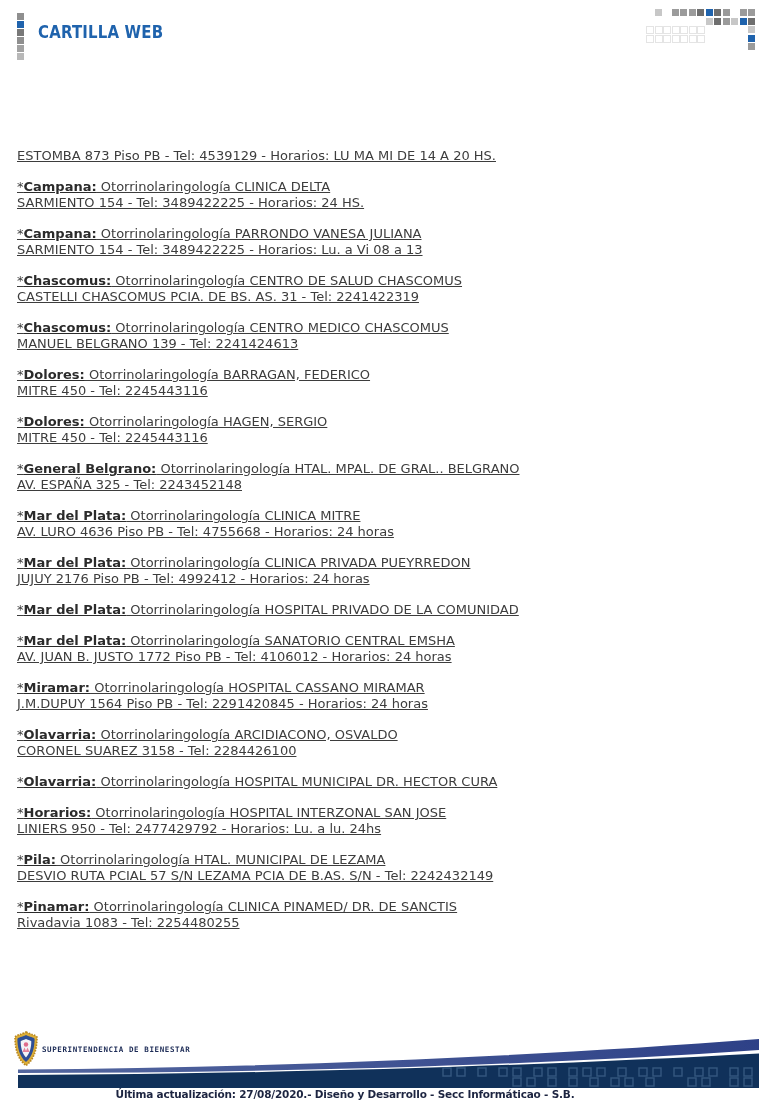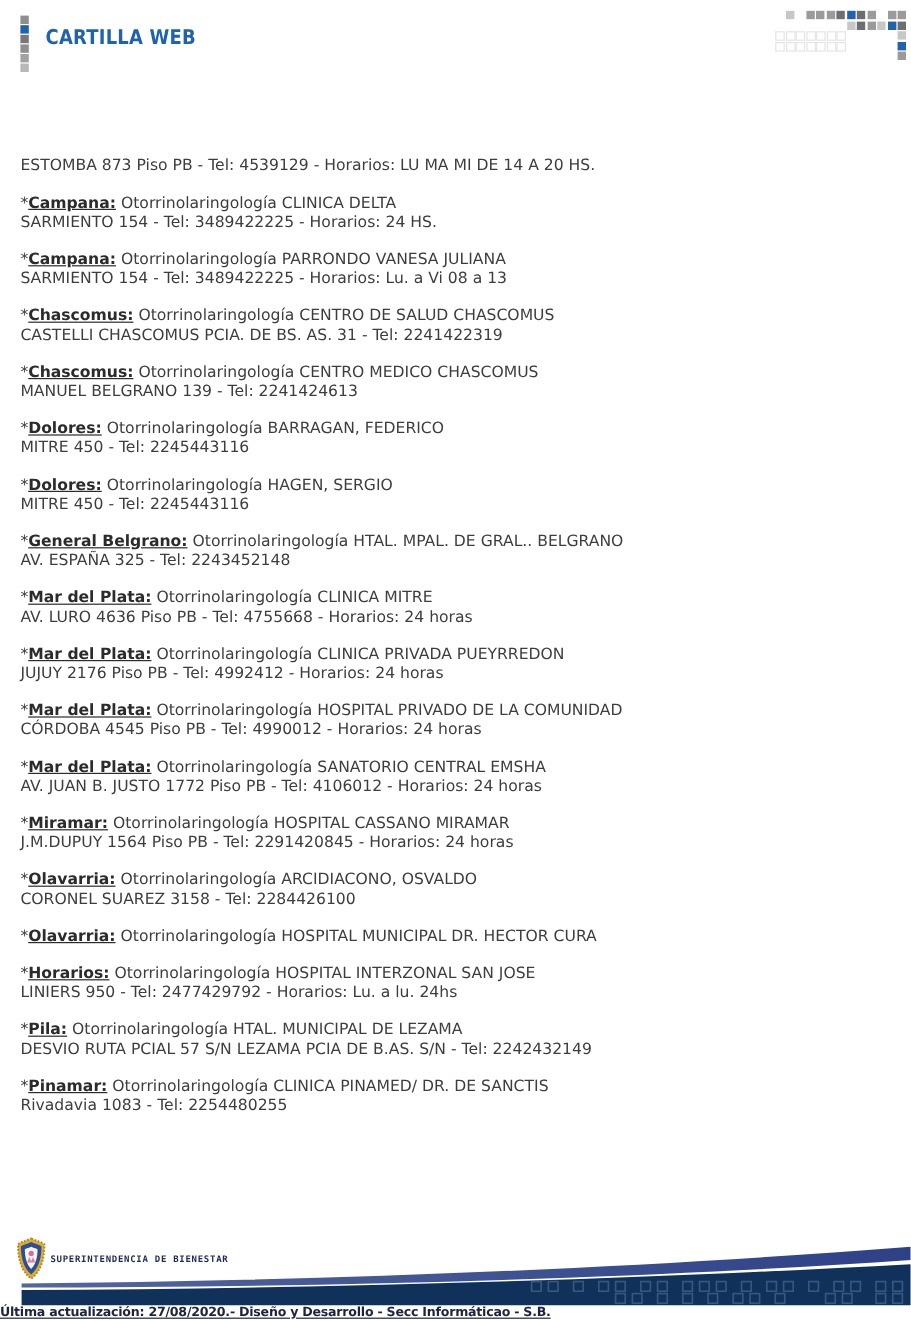--- a/index.html
+++ b/index.html
@@ -16,42 +16,42 @@
   .site-title{
     position:absolute;left:38px;top:22px;
     font-size:17px;font-weight:bold;color:var(--brand-blue,#2b69b3);
     letter-spacing:.2px;transform:scaleX(.88);transform-origin:left center;
     white-space:nowrap;
   }
   .pixel-deco{position:absolute;left:646px;top:9px;width:112px;height:52px;}
   .pixel-deco .cell{position:absolute;width:7px;height:7px;}
   .pixel-deco .cell.outline{background:transparent;border:1px solid #e4e4e4;width:6px;height:6px;}
   
-  .content{position:absolute;left:17px;top:131px;width:720px;font-size:13px;line-height:16px;}
+  .content{position:absolute;left:17px;top:148px;width:720px;font-size:13px;line-height:16px;text-decoration:underline;}
   .orphan{margin:0 0 15px 0;}
   .entry{margin:0 0 15px 0;}
   .entry .city{font-weight:bold;text-decoration:underline;color:#2b2b2b;}
   .entry-line1,.entry-line2{white-space:nowrap;}
   
   .footer{position:absolute;left:0;top:1026px;width:759px;height:75px;}
   .crest{position:absolute;left:13px;top:5px;}
   .org-name{
     position:absolute;left:42px;top:19px;
     font-family:"DejaVu Sans Mono","Liberation Mono",monospace;
     font-size:7.5px;font-weight:bold;color:#1b2a55;letter-spacing:.6px;
     white-space:nowrap;
   }
   .swoosh{position:absolute;left:0;top:12px;}
   .band-path{fill:url(#bandGrad);}
   .bar-path{fill:var(--footer-navy,#10315a);}
   .bar-sq{fill:none;stroke:#35587f;stroke-width:1.4;}
   .bottom-line{
-    position:absolute;left:0;top:62px;width:690px;
+    position:absolute;left:0;top:62px;width:690px;text-align:center;
     font-size:10.5px;font-weight:bold;letter-spacing:-0.2px;
-    color:#1c2440;text-decoration:underline;white-space:nowrap;
+    color:#1c2440;white-space:nowrap;
   }
 </style>
 </head>
 <body>
 
 <div class="header">
   <div class="logo-col">
       <div class="sq" style="background: rgb(143, 143, 143);"></div>
       <div class="sq" style="background: rgb(31, 99, 173);"></div>
       <div class="sq" style="background: rgb(120, 120, 120);"></div>
@@ -141,21 +141,20 @@
     <div class="entry-line2">AV. LURO 4636 Piso PB - Tel: 4755668 - Horarios: 24 horas</div>
   </div>
 
   <div class="entry">
     <div class="entry-line1"><span>*</span><span class="city">Mar del Plata:</span><span> Otorrinolaringología CLINICA PRIVADA PUEYRREDON</span></div>
     <div class="entry-line2">JUJUY 2176 Piso PB - Tel: 4992412 - Horarios: 24 horas</div>
   </div>
 
   <div class="entry">
     <div class="entry-line1"><span>*</span><span class="city">Mar del Plata:</span><span> Otorrinolaringología HOSPITAL PRIVADO DE LA COMUNIDAD</span></div>
-    <div class="entry-line2">CÓRDOBA 4545 Piso PB - Tel: 4990012 - Horarios: 24 horas</div>
   </div>
 
   <div class="entry">
     <div class="entry-line1"><span>*</span><span class="city">Mar del Plata:</span><span> Otorrinolaringología SANATORIO CENTRAL EMSHA</span></div>
     <div class="entry-line2">AV. JUAN B. JUSTO 1772 Piso PB - Tel: 4106012 - Horarios: 24 horas</div>
   </div>
 
   <div class="entry">
     <div class="entry-line1"><span>*</span><span class="city">Miramar:</span><span> Otorrinolaringología HOSPITAL CASSANO MIRAMAR</span></div>
     <div class="entry-line2">J.M.DUPUY 1564 Piso PB - Tel: 2291420845 - Horarios: 24 horas</div>

